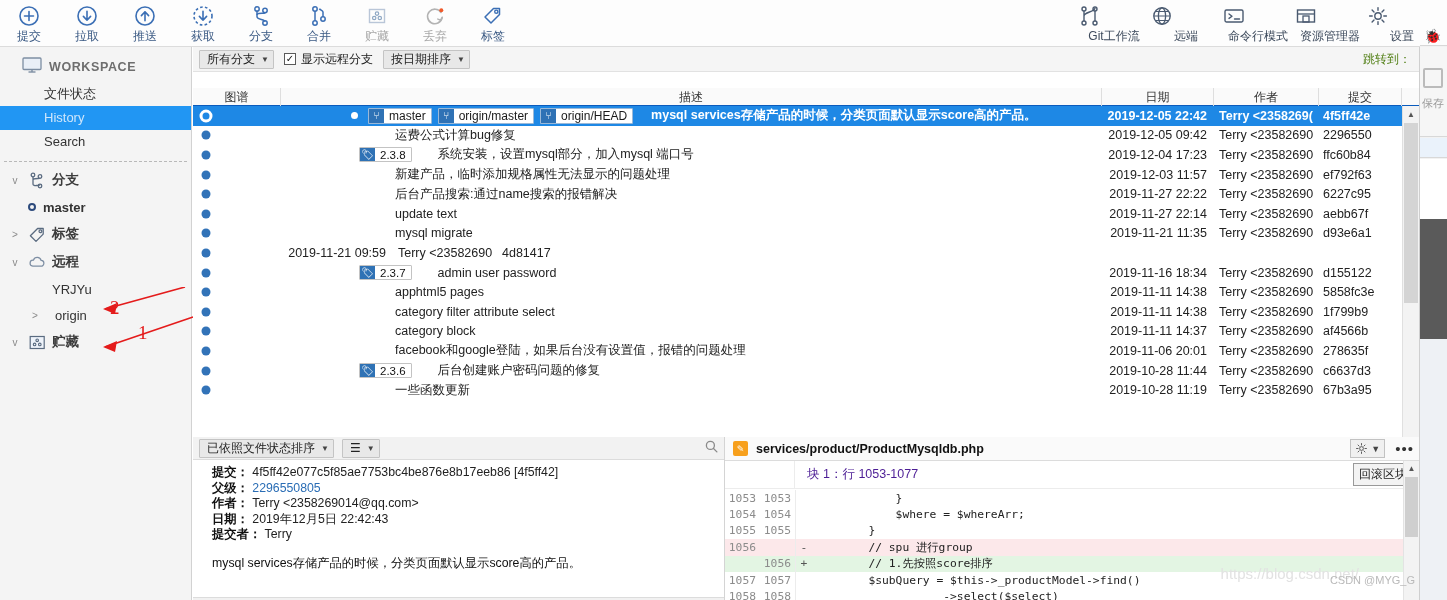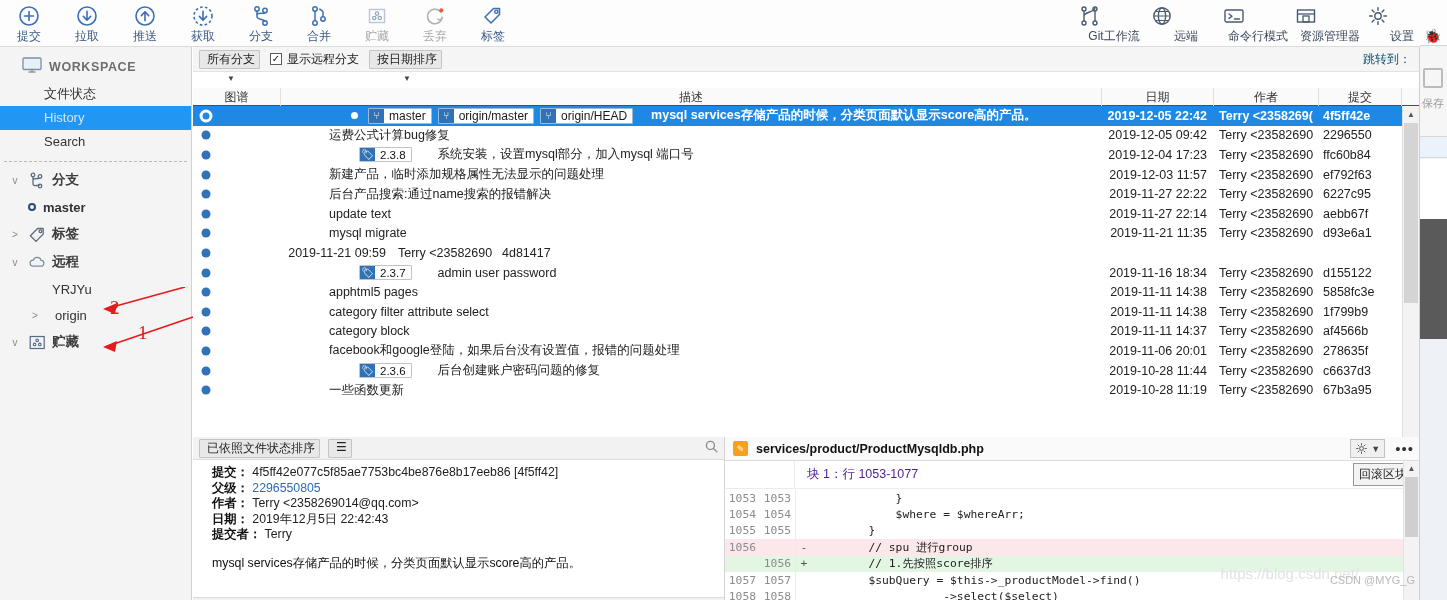--- a/index.html
+++ b/index.html
@@ -68,26 +68,26 @@
   .annot { position: absolute; pointer-events: none; }
   .annot-num { position: absolute; color: #e41b1b; font-size: 19px; font-family: "Liberation Serif", serif; }
 
   
   .main { position: absolute; left: 193px; top: 47px; right: 28px; bottom: 0; background: #fff; }
 
   
   .filterbar { height: 25px; background: #f5f5f5; border-bottom: 1px solid #e2e2e2; display: flex; align-items: center; padding: 0 6px; gap: 10px; position: relative; }
   .combo {
     height: 19px; background: #e8e8e8; border: 1px solid #c4c4c4; border-radius: 1px;
-    display: inline-flex; align-items: center; padding: 0 4px 0 7px; font-size: 12px; color: #222; cursor: pointer; gap: 6px; flex-direction: column;
+    display: inline-flex; align-items: center; padding: 0 4px 0 7px; font-size: 12px; color: #222; cursor: pointer; gap: 6px;
   }
   .combo .car { font-size: 8px; color: #444; }
   .chkwrap { display: inline-flex; align-items: center; gap: 5px; font-size: 12px; cursor: pointer; }
   .chkbox { width: 12px; height: 12px; border: 1px solid #5a5a5a; background: #fff; display: inline-flex; align-items: center; justify-content: center; font-size: 10px; color: #111; line-height: 1; }
-  .jumpto { position: absolute; right: 8px; font-size: 12px; color: #0c4a6e; }
+  .jumpto { position: absolute; right: 8px; font-size: 12px; color: #4d7c0f; }
 
   
   .ctable { position: absolute; left: 0; right: 0; top: 41px; height: 365px; background: #fff; }
   .chead { display: flex; height: 18px; background: #fafafa; border-bottom: 1px solid #0a5bbd; font-size: 12px; color: #333; }
   .chead .hc { display: flex; align-items: center; justify-content: center; border-right: 1px solid #dedede; height: 18px; }
   .col-graph { width: 88px; flex: none; }
   .col-desc { flex: 1 1 auto; }
   .col-date { width: 112px; flex: none; }
   .col-auth { width: 105px; flex: none; }
   .col-hash { width: 83px; flex: none; }
@@ -110,21 +110,21 @@
   }
   .refchip .rico { width: 15px; background: #2f72b5; color: #fff; display: flex; align-items: center; justify-content: center; font-size: 10px; }
   .refchip .rlbl { padding: 0 5px; display: flex; align-items: center; }
   .hdot { width: 7px; height: 7px; border-radius: 50%; background: #fff; border: 2px solid #fff; margin-left: 70px; margin-right: 4px; flex: none;}
   .tagchip {
     display: inline-flex; align-items: stretch; height: 15px; border: 1px solid #c3c3c3; background: #fff;
     font-size: 11.5px; color: #111; border-radius: 1px; overflow: hidden; margin-left: 78px; flex: none;
   }
   .tagchip .tico { width: 15px; background: #2f72b5; color: #fff; display: flex; align-items: center; justify-content: center; font-size: 10px; }
   .tagchip .tlb { padding: 0 5px; display: flex; align-items: center; }
-  .desctxt { margin-left: 48px; white-space: nowrap; }
+  .desctxt { margin-left: 114px; white-space: nowrap; }
   .desctxt.aftertag { margin-left: 12px; }
   .vscroll { position: absolute; right: 0; top: 18px; bottom: 0; width: 17px; background: #f3f3f3; border-left: 1px solid #e0e0e0; }
   .vscroll .arrow { height: 16px; display: flex; align-items: center; justify-content: center; font-size: 8px; color: #555; background: #f3f3f3; }
   .vscroll .arrow.bot { position: absolute; bottom: 0; left: 0; right: 0; }
   .vscroll .thumb { position: absolute; left: 1px; right: 1px; top: 17px; height: 180px; background: #d4d4d4; }
 
   
   .bottom { position: absolute; left: 0; right: 0; top: 390px; bottom: 0; display: flex; }
   .bl { width: 532px; flex: none; border-right: 1px solid #d4d4d4; position: relative; background: #fff; }
   .br { flex: 1 1 auto; position: relative; background: #fff; }

